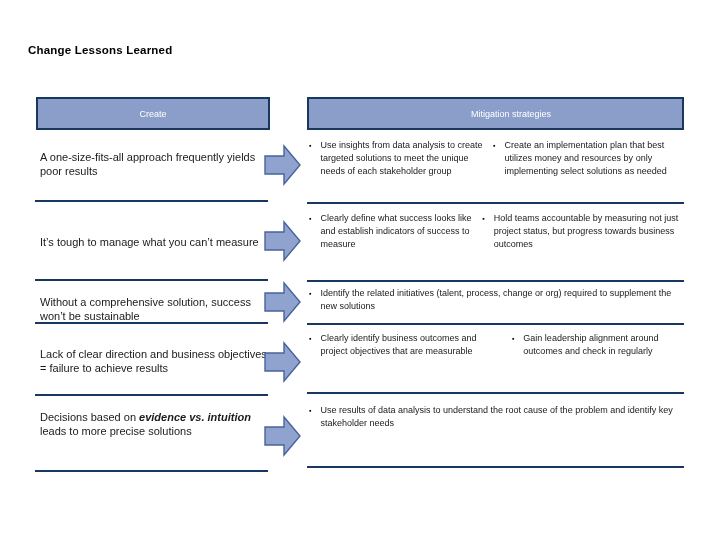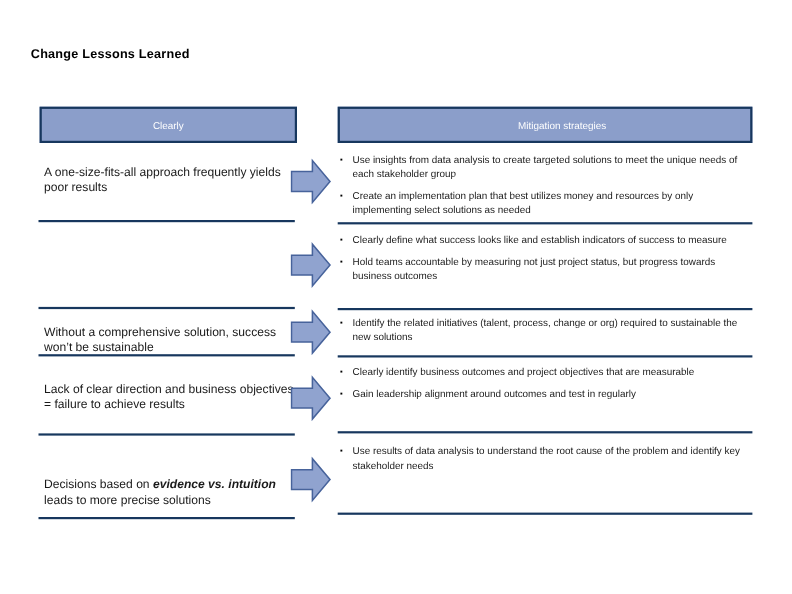--- a/index.html
+++ b/index.html
@@ -15,46 +15,46 @@
     position:absolute;top:97px;height:33px;box-sizing:border-box;
     background:#8B9ECA;border:2px solid #17375E;
     display:flex;align-items:center;justify-content:center;
     color:#ffffff;font-size:9px;
   }
   .hdr-lesson{left:36px;width:234px;}
   .hdr-mitigation{left:307px;width:377px;padding-left:31px;}
   .lesson{
     position:absolute;left:40px;width:230px;font-size:11px;line-height:13.5px;
   }
-  .l1{top:151px}.l2{top:236px}.l3{top:296px}.l4{top:348px}.l5{top:435px}
+  .l1{top:151px}.l2{top:236px}.l3{top:296px}.l4{top:348px}.l5{top:411px}
   .emph{font-weight:bold;font-style:italic;}
   .arrow{position:absolute;left:264px;width:38px;height:42px;}
   .a1{top:144px}.a2{top:220px}.a3{top:281px}.a4{top:341px}.a5{top:415px}
   .bullets{
     position:absolute;left:309px;width:372px;
-    display:flex;flex-direction:column;gap:7px;
+    display:flex;flex-direction:row;gap:7px;
   }
   .b1{top:139px}.b2{top:212px}.b3{top:287px}.b4{top:332px}.b5{top:404px}
   .bullet{display:flex;gap:9px;font-size:9px;line-height:13px;}
   .bullet .marker{font-size:7px;line-height:13px;flex:0 0 auto;color:#000;}
   .divider{position:absolute;height:2px;background:#17375E;}
   .dl{left:35px;width:233px;}
   .dr{left:307px;width:377px;}
   .dl1{top:200px}.dl2{top:279px}.dl3{top:322px}.dl4{top:394px}.dl5{top:470px}
   .dr1{top:202px}.dr2{top:280px}.dr3{top:323px}.dr4{top:392px}.dr5{top:466px}
 </style>
 </head>
 <body>
 
 <div class="slide">
 
   <div class="title">Change Lessons Learned</div>
 
   <div class="hdr hdr-lesson">
-    <span>Clearly</span>
+    <span>Create</span>
   </div>
   <div class="hdr hdr-mitigation">
     <span>Mitigation strategies</span>
   </div>
 
   <div class="lesson l1">A one-size-fits-all approach frequently yields poor results</div>
   <svg class="arrow a1" viewBox="0 0 38 42">
     <polygon points="1,12 20,12 20,2 36,21 20,40 20,30 1,30" fill="#90A3CF" stroke="#47639B" stroke-width="1.4"></polygon>
   </svg>
   <div class="bullets b1">
@@ -63,20 +63,21 @@
       <span>Use insights from data analysis to create targeted solutions to meet the unique needs of each stakeholder group</span>
     </div>
     <div class="bullet">
       <span class="marker">▪</span>
       <span>Create an implementation plan that best utilizes money and resources by only implementing select solutions as needed</span>
     </div>
   </div>
   <div class="divider dl dl1"></div>
   <div class="divider dr dr1"></div>
 
+  <div class="lesson l2">It’s tough to manage what you can’t measure</div>
   <svg class="arrow a2" viewBox="0 0 38 42">
     <polygon points="1,12 20,12 20,2 36,21 20,40 20,30 1,30" fill="#90A3CF" stroke="#47639B" stroke-width="1.4"></polygon>
   </svg>
   <div class="bullets b2">
     <div class="bullet">
       <span class="marker">▪</span>
       <span>Clearly define what success looks like and establish indicators of success to measure</span>
     </div>
     <div class="bullet">
       <span class="marker">▪</span>
@@ -86,38 +87,38 @@
   <div class="divider dl dl2"></div>
   <div class="divider dr dr2"></div>
 
   <div class="lesson l3">Without a comprehensive solution, success won’t be sustainable</div>
   <svg class="arrow a3" viewBox="0 0 38 42">
     <polygon points="1,12 20,12 20,2 36,21 20,40 20,30 1,30" fill="#90A3CF" stroke="#47639B" stroke-width="1.4"></polygon>
   </svg>
   <div class="bullets b3">
     <div class="bullet">
       <span class="marker">▪</span>
-      <span>Identify the related initiatives (talent, process, change or org) required to sustainable the new solutions</span>
+      <span>Identify the related initiatives (talent, process, change or org) required to supplement the new solutions</span>
     </div>
   </div>
   <div class="divider dl dl3"></div>
   <div class="divider dr dr3"></div>
 
   <div class="lesson l4">Lack of clear direction and business objectives = failure to achieve results</div>
   <svg class="arrow a4" viewBox="0 0 38 42">
     <polygon points="1,12 20,12 20,2 36,21 20,40 20,30 1,30" fill="#90A3CF" stroke="#47639B" stroke-width="1.4"></polygon>
   </svg>
   <div class="bullets b4">
     <div class="bullet">
       <span class="marker">▪</span>
       <span>Clearly identify business outcomes and project objectives that are measurable</span>
     </div>
     <div class="bullet">
       <span class="marker">▪</span>
-      <span>Gain leadership alignment around outcomes and test in regularly</span>
+      <span>Gain leadership alignment around outcomes and check in regularly</span>
     </div>
   </div>
   <div class="divider dl dl4"></div>
   <div class="divider dr dr4"></div>
 
   <div class="lesson l5">
     <span>Decisions based on </span><span class="emph">evidence vs. intuition</span><span> leads to more precise solutions</span>
   </div>
   <svg class="arrow a5" viewBox="0 0 38 42">
     <polygon points="1,12 20,12 20,2 36,21 20,40 20,30 1,30" fill="#90A3CF" stroke="#47639B" stroke-width="1.4"></polygon>

